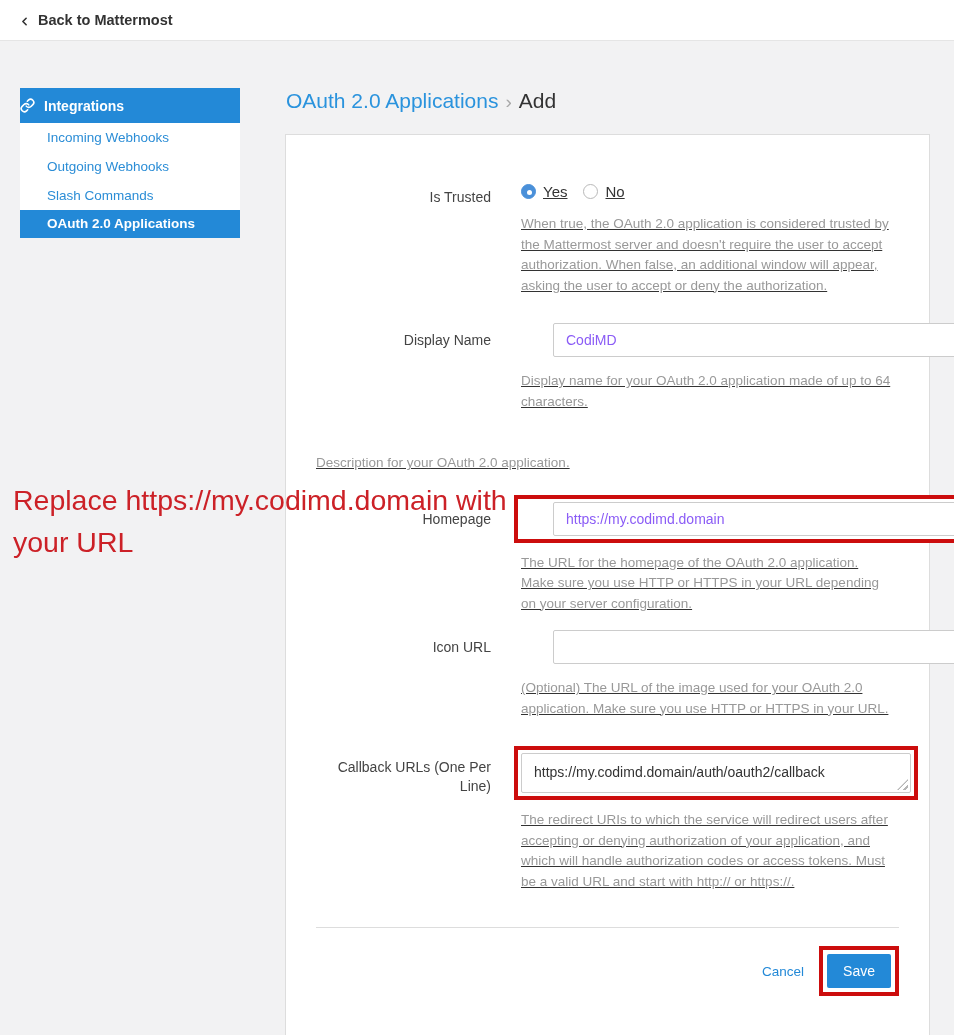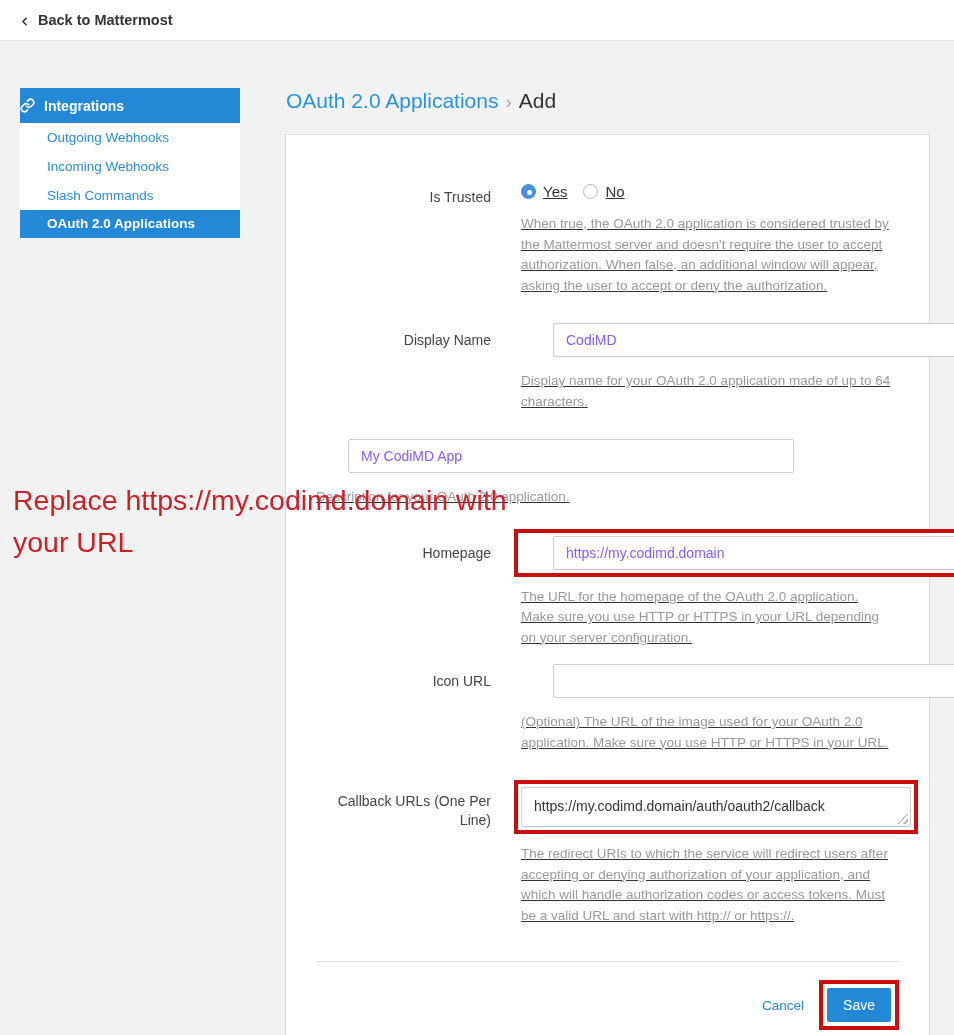--- a/index.html
+++ b/index.html
@@ -133,22 +133,22 @@
     <div class="sidebar-header">
       <span>
         <svg width="15" height="15" viewBox="0 0 24 24" fill="none" stroke="#fff" stroke-width="2.6" stroke-linecap="round" stroke-linejoin="round">
             <path d="M10 13a5 5 0 0 0 7.54.54l3-3a5 5 0 0 0-7.07-7.07l-1.72 1.71"></path>
             <path d="M14 11a5 5 0 0 0-7.54-.54l-3 3a5 5 0 0 0 7.07 7.07l1.71-1.71"></path>
           </svg>
       </span>
       <span>Integrations</span>
     </div>
     <nav class="side-list">
+      <a class="side-item">Incoming Webhooks</a>
       <a class="side-item">Outgoing Webhooks</a>
-      <a class="side-item">Incoming Webhooks</a>
       <a class="side-item">Slash Commands</a>
       <a class="side-item active">OAuth 2.0 Applications</a>
     </nav>
   </aside>
 
   <main class="main">
     <h1 class="breadcrumb">
       <a>OAuth 2.0 Applications</a><span class="sep">›</span><span>Add</span>
     </h1>
 
@@ -174,21 +174,20 @@
       <div class="form-row">
         <label class="row-label">Display Name</label>
         <div class="row-control">
           <input class="text-input" type="text" value="CodiMD" style="">
           <p class="help">Display name for your OAuth 2.0 application made of up to 64 characters.</p>
         </div>
       </div>
 
       <div class="form-row" style="margin-bottom:21px;">
         <div class="row-control">
-          <input class="text-input" type="text" value="My CodiMD App" style="">
           <p class="help">Description for your OAuth 2.0 application.</p>
         </div>
       </div>
 
       <div class="form-row" style="margin-bottom:16px;">
         <label class="row-label" style="padding-top:15px;">Homepage</label>
         <div class="row-control" style="margin-left:-7px; width:387px;">
           <span class="red-box">
             <input class="text-input" type="text" value="https://my.codimd.domain" style="">
           </span>

